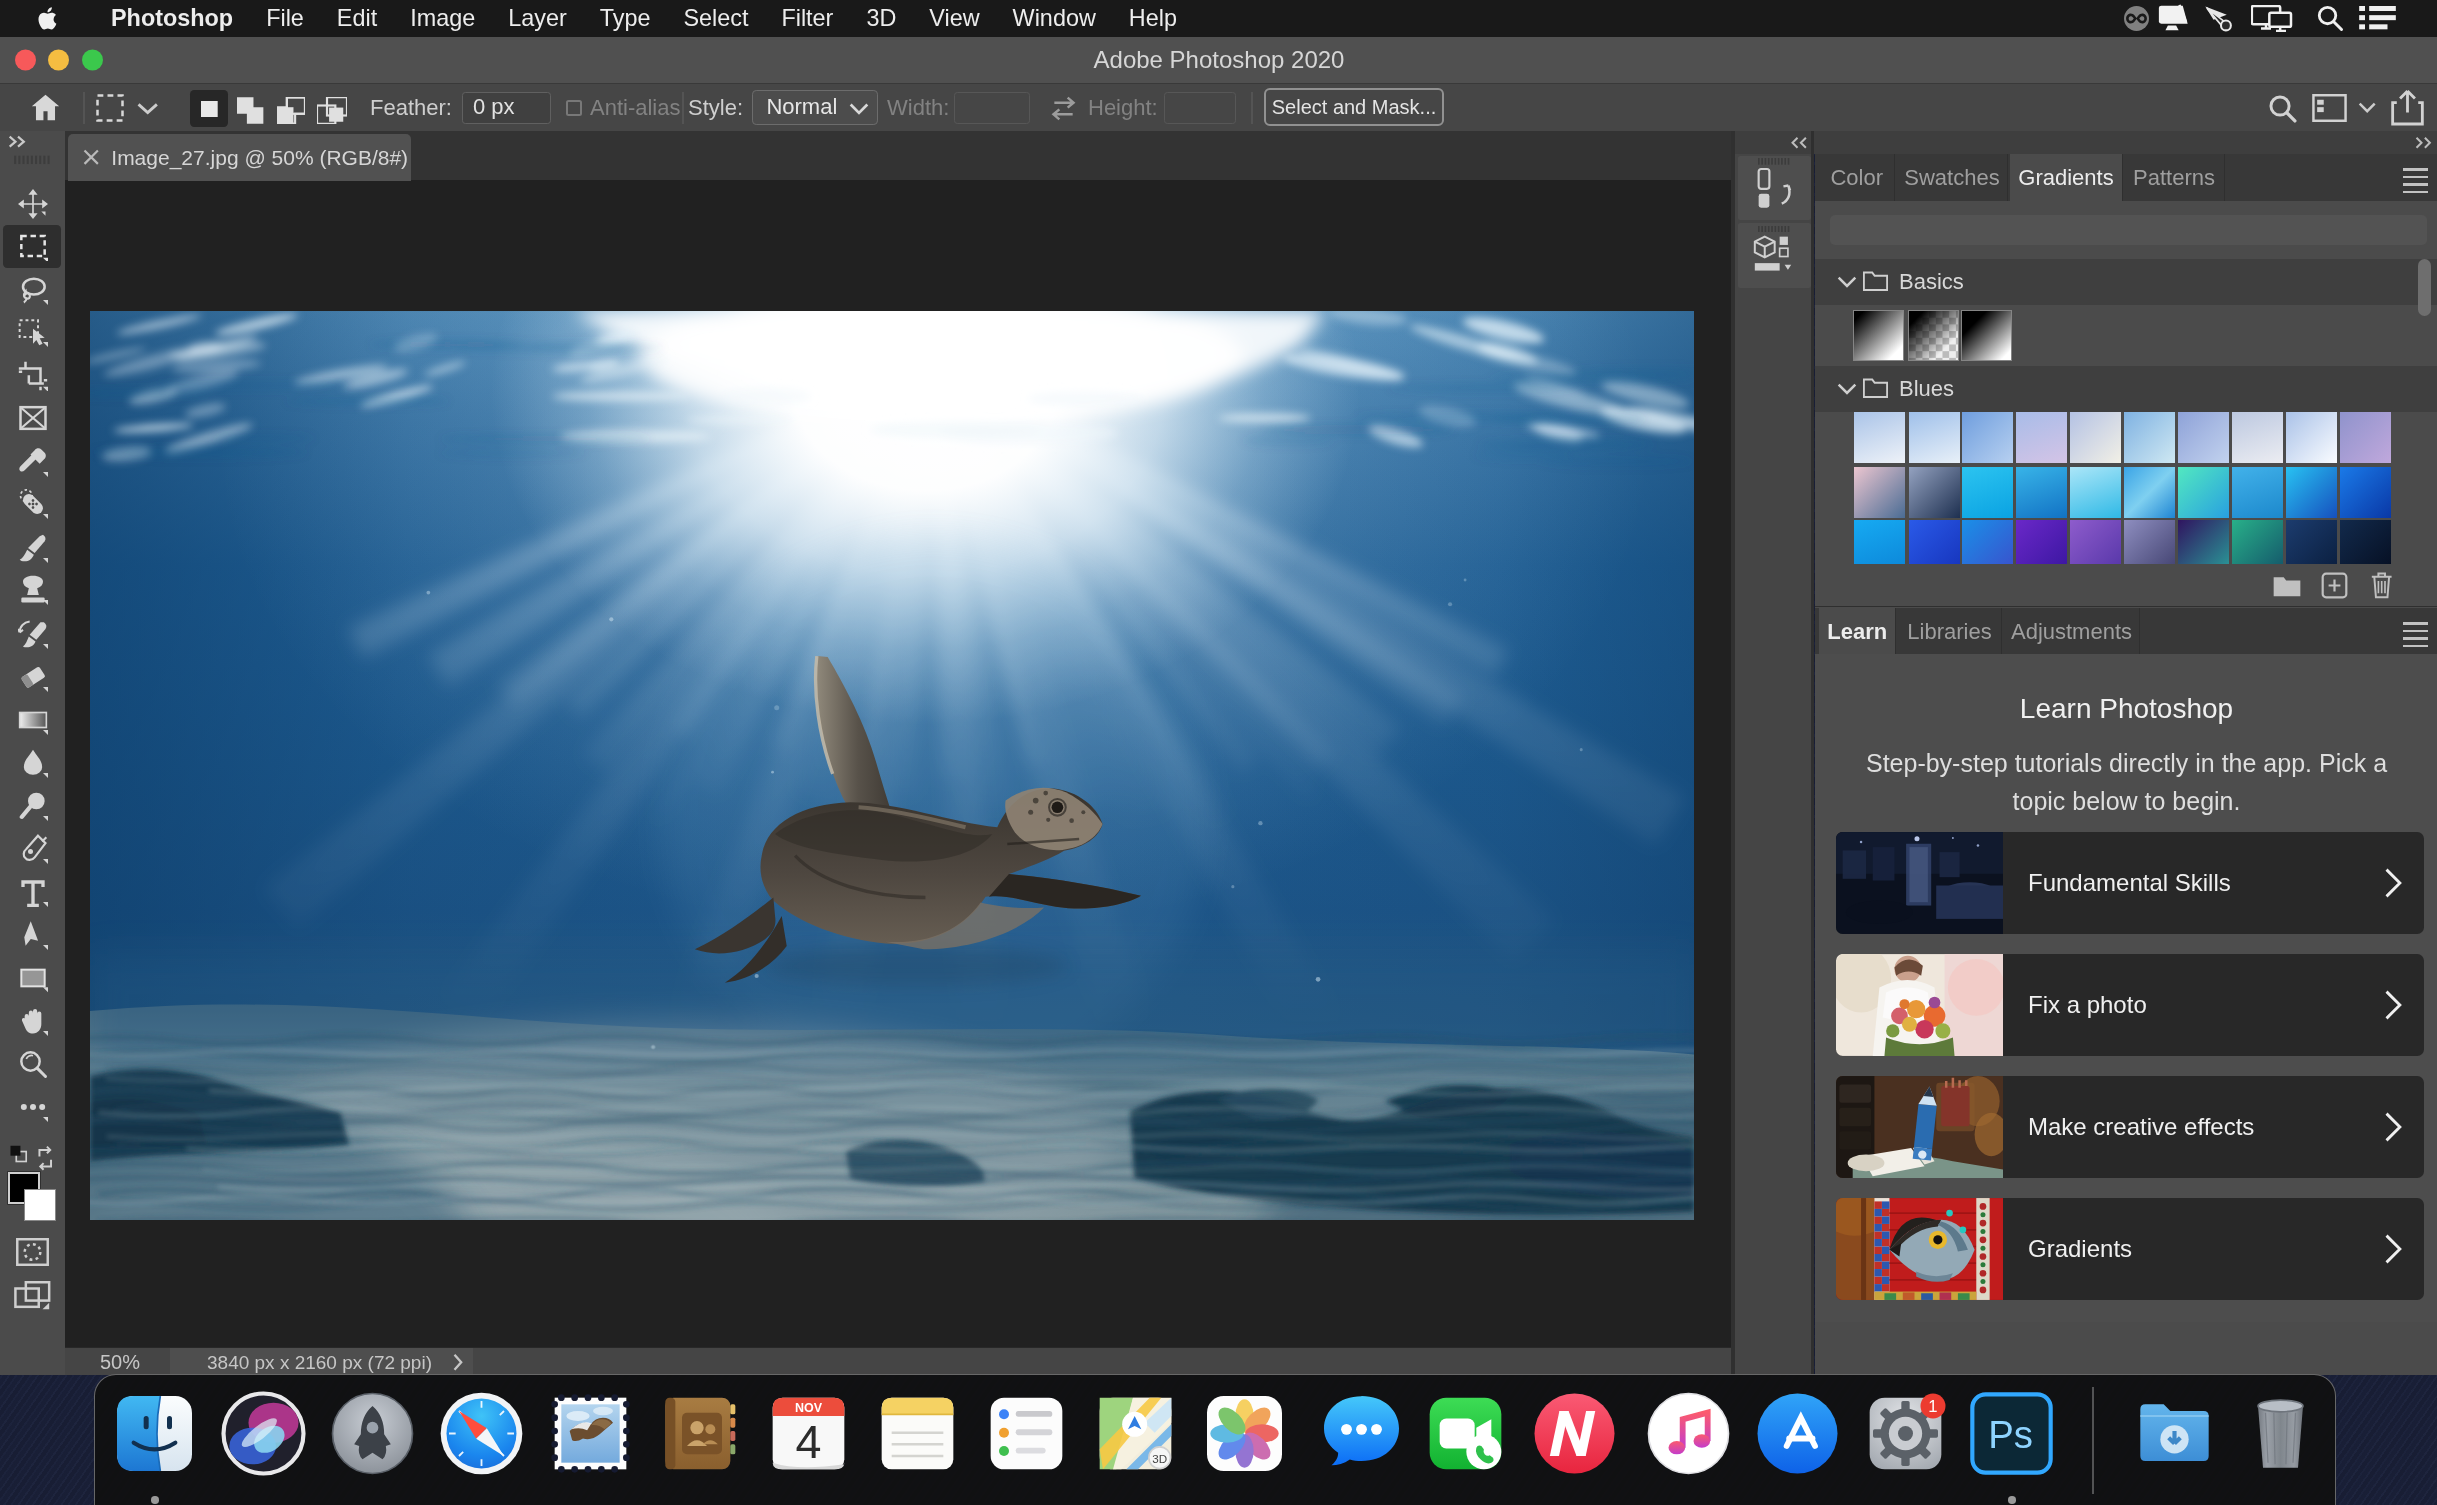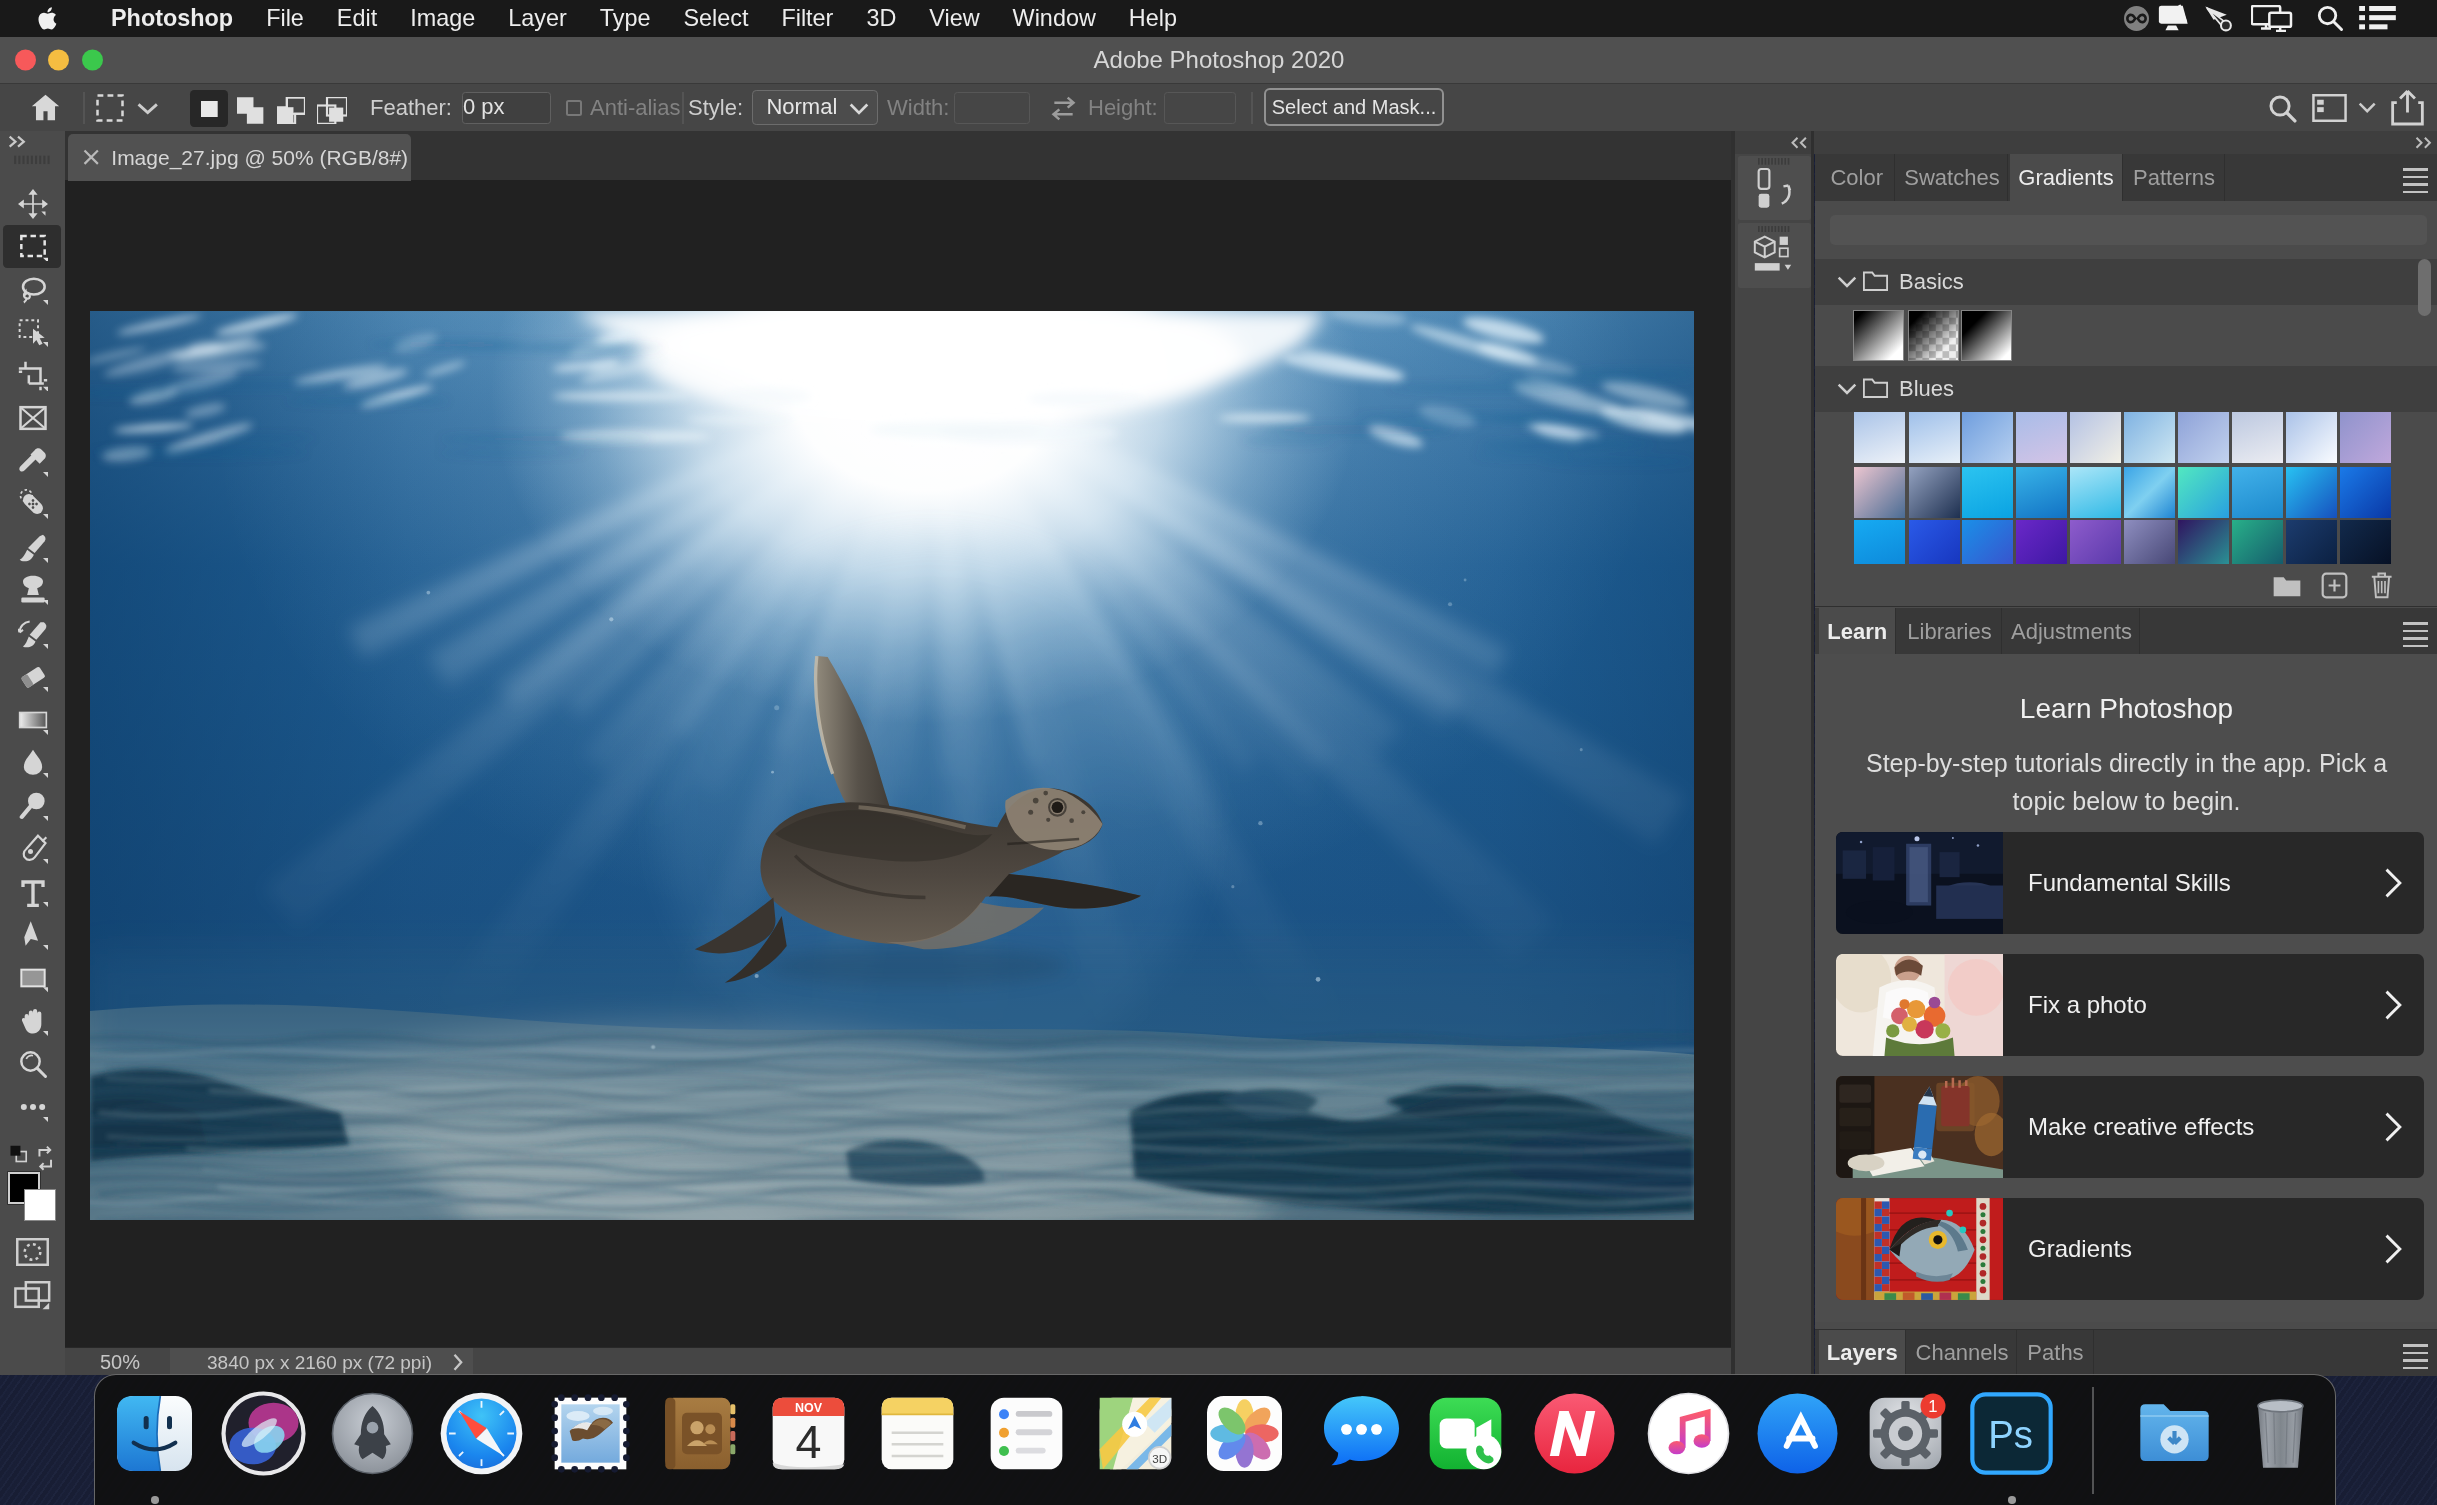--- a/index.html
+++ b/index.html
@@ -28,21 +28,21 @@
 #titlebar .tl { position:absolute; top:23.4px; width:21px; height:21px; border-radius:50%; transform:translateY(-50%); }
 #titlebar .title { position:absolute; top:50%; left:0; right:0; transform:translateY(-50%);
   text-align:center; color:#d6d6d6; font-size:24px; }
 
 
 #optionsbar { position:absolute; left:0; top:84px; width:2438px; height:48px; background:#464646;
   border-bottom:1.7px solid #2b2b2b; color:#cecece; font-size:22px; }
 #optionsbar .lbl { position:absolute; top:50%; transform:translateY(-50%); }
 #optionsbar .dis { color:#828282; }
 #optionsbar .vdiv { position:absolute; top:7.5px; bottom:7.5px; width:1.7px; background:#545454; }
-.obinput { position:absolute; top:7.5px; height:32px; background:#404040; border:1.7px solid #606060; border-radius:3.3px; color:#e2e2e2; font-size:22px; line-height:28px; }
+.obinput { position:absolute; top:7.5px; height:32px; background:#404040; border:1.7px solid #606060; border-radius:3.3px; color:#e2e2e2; font-size:22px; line-height:28px; padding-left:10px; }
 .obinput.empty { background:#464646; border-color:#575757; }
 
 
 #toolbar { position:absolute; left:0; top:131px; width:65px; height:1244px; background:#4b4b4b; }
 #docarea { position:absolute; left:65px; top:131px; width:1666px; height:1244px; background:#212121; }
 #tabstrip { position:absolute; left:0; top:0; width:1666px; height:49px; background:#333333; }
 #doctab { position:absolute; left:3.3px; top:2.5px; width:343px; height:47px; background:#515151; border-radius:5px 5px 0 0;
   color:#d6d6d6; font-size:22px; }
 #statusbar { position:absolute; left:0; bottom:0; width:1666px; height:27.6px; background:#454545; border-top:1.7px solid #282828;
   color:#c6c6c6; font-size:21px; }
@@ -990,31 +990,20 @@
               <rect x="146" y="114" width="14" height="8" fill="#3a8a4a"></rect>
             </g>
           </svg></div>
         <div class="ctitle">Gradients</div>
         <svg class="chev" width="18.4" height="32" viewBox="0 0 22 38">
           <path d="M3 3 l16 16 -16 16" stroke="#f0f0f0" stroke-width="3.4" fill="none"></path>
         </svg>
       </div>
   </div>
 
-  <div class="tabsrow" style="top:1175px;height:47px;border-top:1.7px solid #2f2f2f;">
-    <div class="tab active" style="left:4.2px;width:87px;font-weight:bold;">Layers</div>
-    <div class="tab" style="left:93px;width:109px;">Channels</div>
-    <div class="tab" style="left:203px;width:76px;">Paths</div>
-    <div class="burger" style="top:14px;">
-        <div></div>
-        <div></div>
-        <div></div>
-        <div style="margin:0"></div>
-      </div>
-  </div>
 </div>
 <div id="dock">
   <div class="dicon" style="left:16.7px;"><svg width="85" height="85" viewBox="0 0 102 102">
         <defs>
           <linearGradient id="fb" x1="0" y1="0" x2="0" y2="1">
             <stop offset="0" stop-color="#41b8f2"></stop>
             <stop offset="1" stop-color="#1d77d3"></stop>
           </linearGradient>
           <linearGradient id="fw" x1="0" y1="0" x2="0" y2="1">
             <stop offset="0" stop-color="#fbfdfe"></stop>

